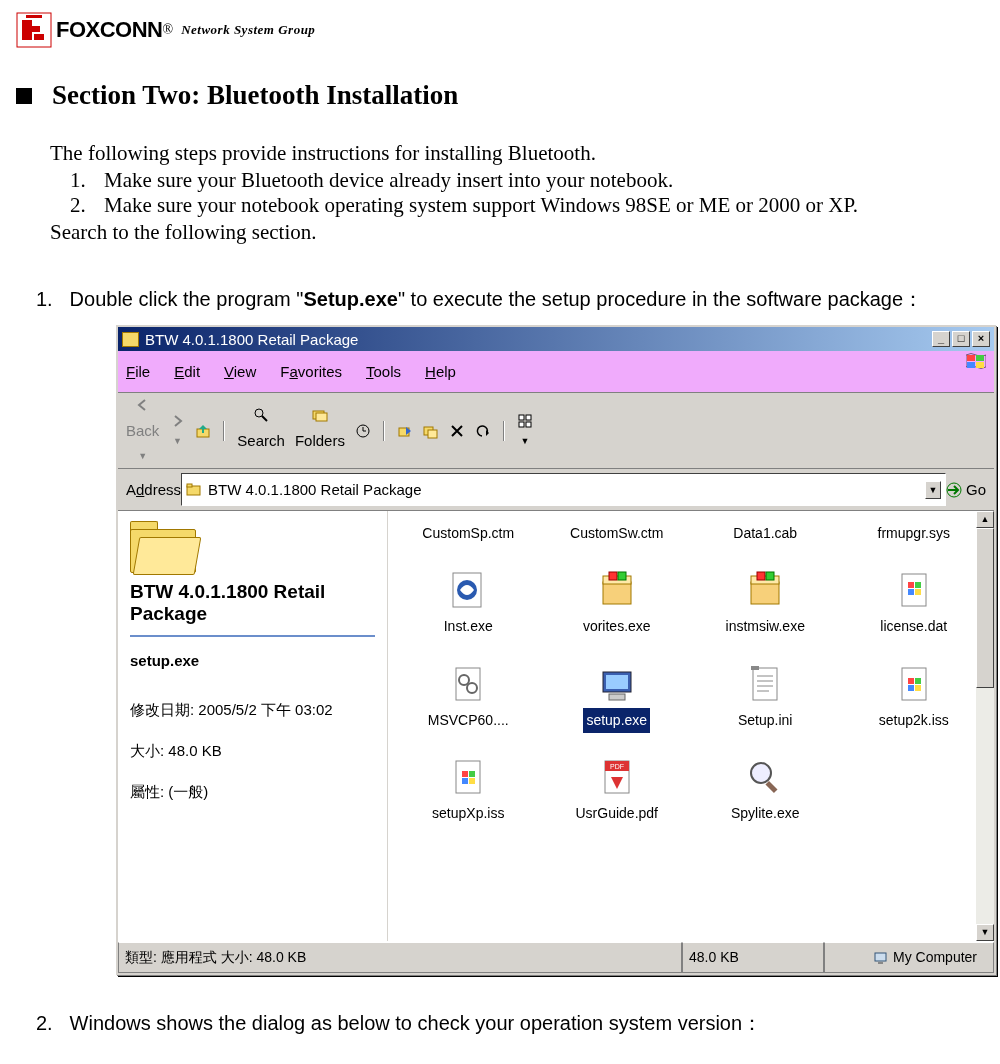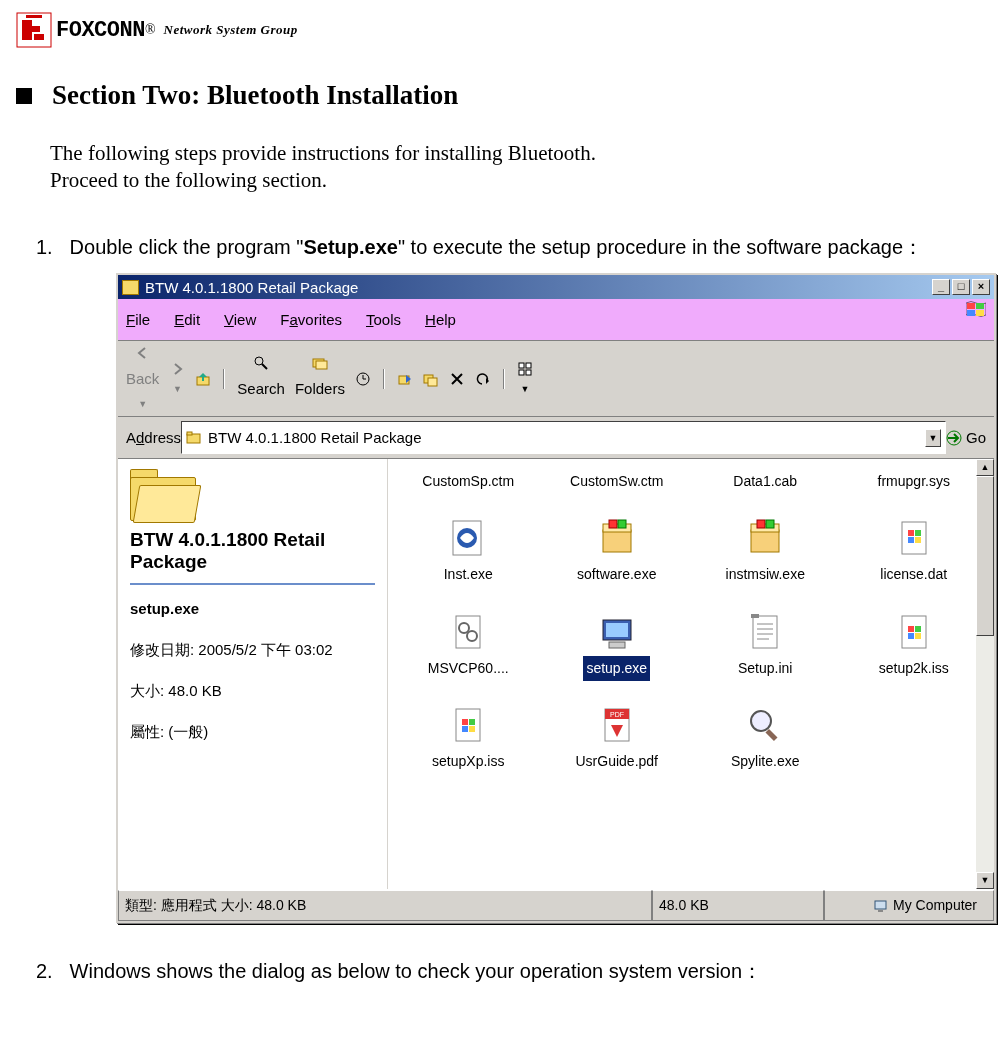--- a/index.html
+++ b/index.html
@@ -19,21 +19,21 @@
     align-items: center;
     padding: 4px 0 10px 6px;
   }
   .brand-logo {
     width: 36px;
     height: 36px;
     display: inline-block;
     margin-right: 4px;
   }
   .brand-name {
-    font-family: Liberation Mono, monospace;
+    font-family: Liberation Sans, sans-serif;
     font-weight: 900;
     font-size: 22px;
     letter-spacing: -0.5px;
   }
   .brand-reg { font-size: 14px; vertical-align: super; }
   .brand-sub {
     font-style: italic;
     font-weight: bold;
     font-size: 13px;
     font-family: "Times New Roman", serif;
@@ -256,21 +256,21 @@
     background:#d6d3ce;
     display:flex;
     border-top:1px solid #fff;
     font-size:14px;
   }
   .statusbar .cell {
     border:1px solid #808080; border-top-color:#fff; border-left-color:#808080;
     padding:2px 6px;
   }
   .statusbar .c1 { flex:1; }
-  .statusbar .c2 { width:172px; }
+  .statusbar .c2 { width:142px; }
   .statusbar .c3 { width:170px; display:flex; align-items:center; gap:4px;padding-left:48px; }
 
   
   svg { display:block; }
 </style>
 </head>
 <body>
 
 <div class="page">
 
@@ -287,22 +287,30 @@
     <span class="brand-sub">Network  System  Group</span>
   </div>
 
   <div class="sec-title-row">
     <span class="bullet-square"></span>
     <span class="sec-title">Section Two: Bluetooth Installation</span>
   </div>
 
   <div class="intro">The following steps provide instructions for installing Bluetooth.</div>
 
-
-  <div class="proceed">Proceed to the following section.</div>
+  <div class="numlist">
+    <div>
+      <span class="n">1.</span><span class="t">Make sure your Bluetooth device already insert into your notebook.</span>
+    </div>
+    <div>
+      <span class="n">2.</span><span class="t">Make sure your notebook operating system support Windows 98SE or ME or 2000 or XP.</span>
+    </div>
+  </div>
+
+  <div class="proceed">Search to the following section.</div>
 
   <div class="steps">
     <div>
       <span class="s-num">1.</span>
       <span class="s-text"><span>Double click the program "</span><span class="strong">Setup.exe</span><span>" to execute the setup procedure in the software package：</span></span>
     </div>
 
     <div class="win">
       <div class="titlebar">
         <span class="tb-icon"></span>
@@ -457,21 +465,21 @@
       <div class="content-area">
         <div class="sidepanel">
           <div class="folder-big">
             <div class="folder-tab"></div>
               <div class="folder-back"></div>
               <div class="folder-front"></div>
           </div>
           <div class="folder-name">BTW 4.0.1.1800 Retail Package</div>
           <hr>
           <div class="sel-name">setup.exe</div>
-          <div class="meta" style="margin-top:14px">修改日期: 2005/5/2 下午 03:02</div>
+          <div class="meta" style="margin-top:22px">修改日期: 2005/5/2 下午 03:02</div>
           <div class="meta" style="margin-top:14px">大小: 48.0 KB</div>
           <div class="meta" style="margin-top:14px">屬性: (一般)</div>
         </div>
 
         <div class="filegrid">
 
           <div class="file top-row">
               <span class="ficon"></span>
               <span class="flabel">CustomSp.ctm</span>
             </div>
@@ -500,21 +508,21 @@
             </div>
           <div class="file">
               <span class="ficon">
                 <svg viewBox="0 0 40 40">
                   <rect x="6" y="12" width="28" height="22" fill="#f7d07a" stroke="#a17800"></rect>
                   <rect x="6" y="6" width="28" height="8" fill="#ffe9a8" stroke="#a17800"></rect>
                   <rect x="12" y="2" width="8" height="8" fill="#f33" stroke="#900"></rect>
                   <rect x="21" y="2" width="8" height="8" fill="#3c3" stroke="#070"></rect>
                 </svg>
               </span>
-              <span class="flabel">software.exe</span>
+              <span class="flabel">vorites.exe</span>
             </div>
           <div class="file">
               <span class="ficon">
                 <svg viewBox="0 0 40 40">
                   <rect x="6" y="12" width="28" height="22" fill="#f7d07a" stroke="#a17800"></rect>
                   <rect x="6" y="6" width="28" height="8" fill="#ffe9a8" stroke="#a17800"></rect>
                   <rect x="12" y="2" width="8" height="8" fill="#f33" stroke="#900"></rect>
                   <rect x="21" y="2" width="8" height="8" fill="#3c3" stroke="#070"></rect>
                 </svg>
               </span>

